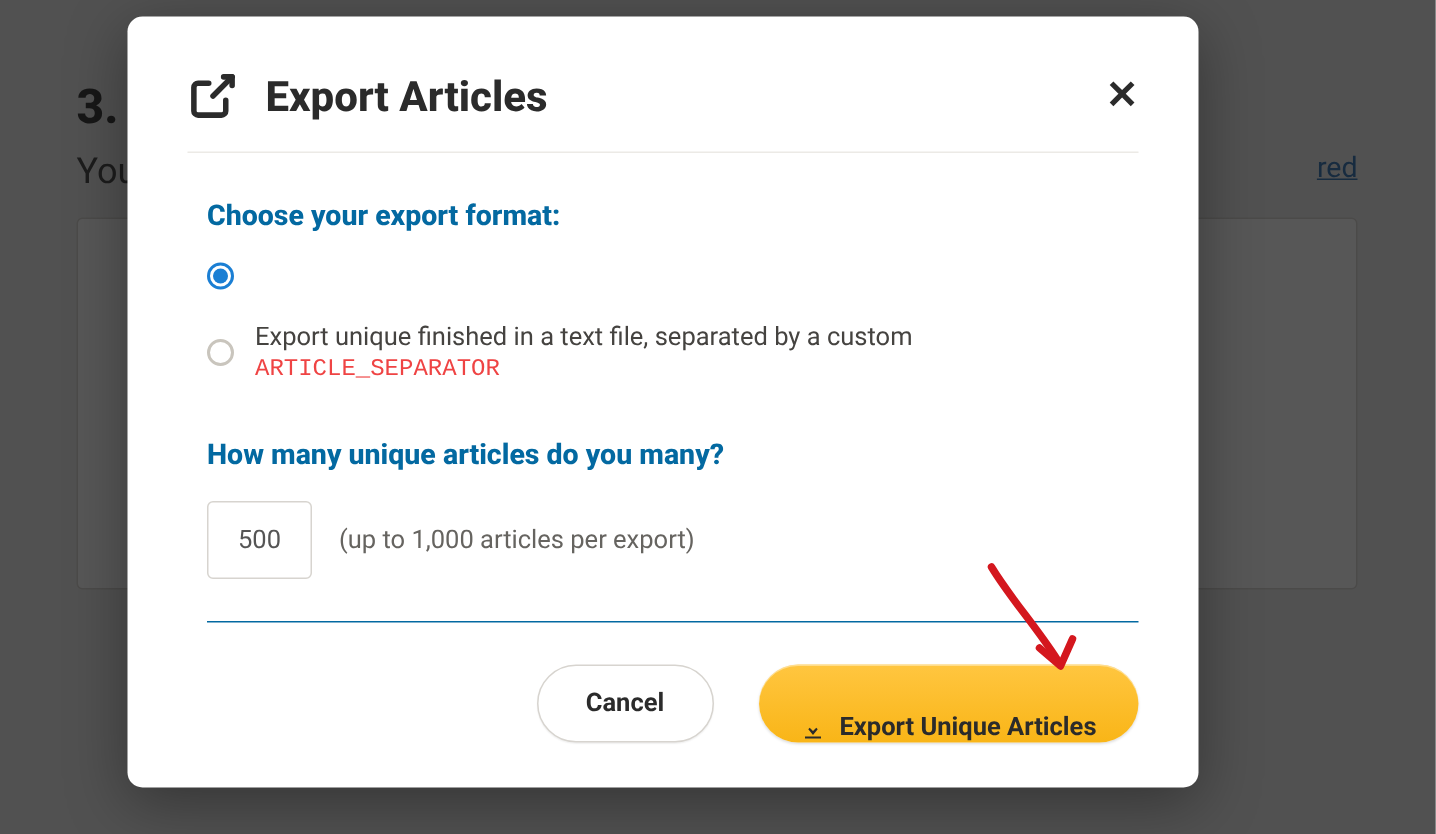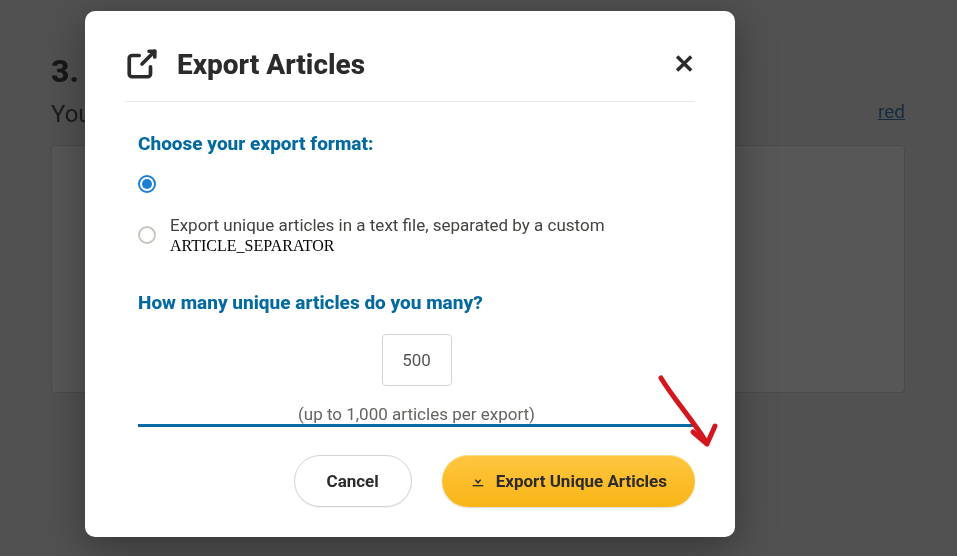--- a/index.html
+++ b/index.html
@@ -56,21 +56,21 @@
     .backdrop::after {
       content: "";
       position: absolute;
       inset: 0;
       background: rgba(15,15,15,0.7);
     }
     .modal {
       position: absolute;
       top: 11px;
       left: 85px;
-      width: 650px;
+      width: 714px;
       background: #fff;
       border-radius: 10px;
       padding: 36px 40px 30px 40px;
       z-index: 10;
       box-shadow: 0 10px 40px rgba(0,0,0,0.35);
     }
     .modal-header {
       display: flex;
       align-items: center;
       justify-content: space-between;
@@ -137,31 +137,31 @@
       position: absolute;
       top: 2px; left: 2px; right: 2px; bottom: 2px;
       background: #1b7fd4;
       border-radius: 50%;
     }
     .radio-label {
       font-size: 17px;
       color: #454340;
     }
     .mono {
-      font-family: Liberation Serif, serif;
+      font-family: Liberation Mono, monospace;
       font-size: 16px;
-      color: #000000;
+      color: #ef4444;
     }
     .input-row {
       display: flex;
       align-items: center;
       gap: 18px;
       margin-left: 13px;
-      border-bottom: 3px solid #0369a1;
-      flex-direction: column;
+      padding-bottom: 28px;
+      border-bottom: 1px solid #0369a1;
     }
     .num-input {
       width: 70px;
       height: 52px;
       border: 1px solid #d7d4cf;
       border-radius: 4px;
       font-size: 17px;
       color: #555;
       text-align: center;
       font-family: inherit;
@@ -195,20 +195,21 @@
       color: #2b2b2b;
       border: 1px solid #d7d4cf;
       min-width: 118px;
       box-shadow: 0 1px 1px rgba(0,0,0,0.06);
     }
     .btn-primary {
       background: linear-gradient(to bottom, #ffc640, #f9b517);
       color: #2b2b2b;
       min-width: 236px;
       box-shadow: 0 1px 2px rgba(0,0,0,0.15), inset 0 1px 0 rgba(255,255,255,0.4);
+      align-items: flex-end;
     }
     .btn-primary svg {
       width: 16px; height: 16px;
     }
     .arrow-annotation {
       position: absolute;
       top: 370px;
       left: 643px;
       width: 90px;
       height: 90px;
@@ -245,21 +246,21 @@
   <div class="radio-group">
 
 
     <div class="radio-option">
       <span class="radio-circle checked"></span>
     </div>
 
     <div class="radio-option">
       <span class="radio-circle"></span>
       <span class="radio-label">
-        <span>Export unique articles in a text file, separated by a custom </span><span class="mono">ARTICLE_SEPARATOR</span>
+        <span>Export unique finished in a text file, separated by a custom </span><span class="mono">ARTICLE_SEPARATOR</span>
       </span>
     </div>
 
   </div>
 
   <div class="section-label">How many unique articles do you many?</div>
 
   <div class="input-row">
     <input class="num-input" type="text" value="500" style="">
     <span class="hint">(up to 1,000 articles per export)</span>

